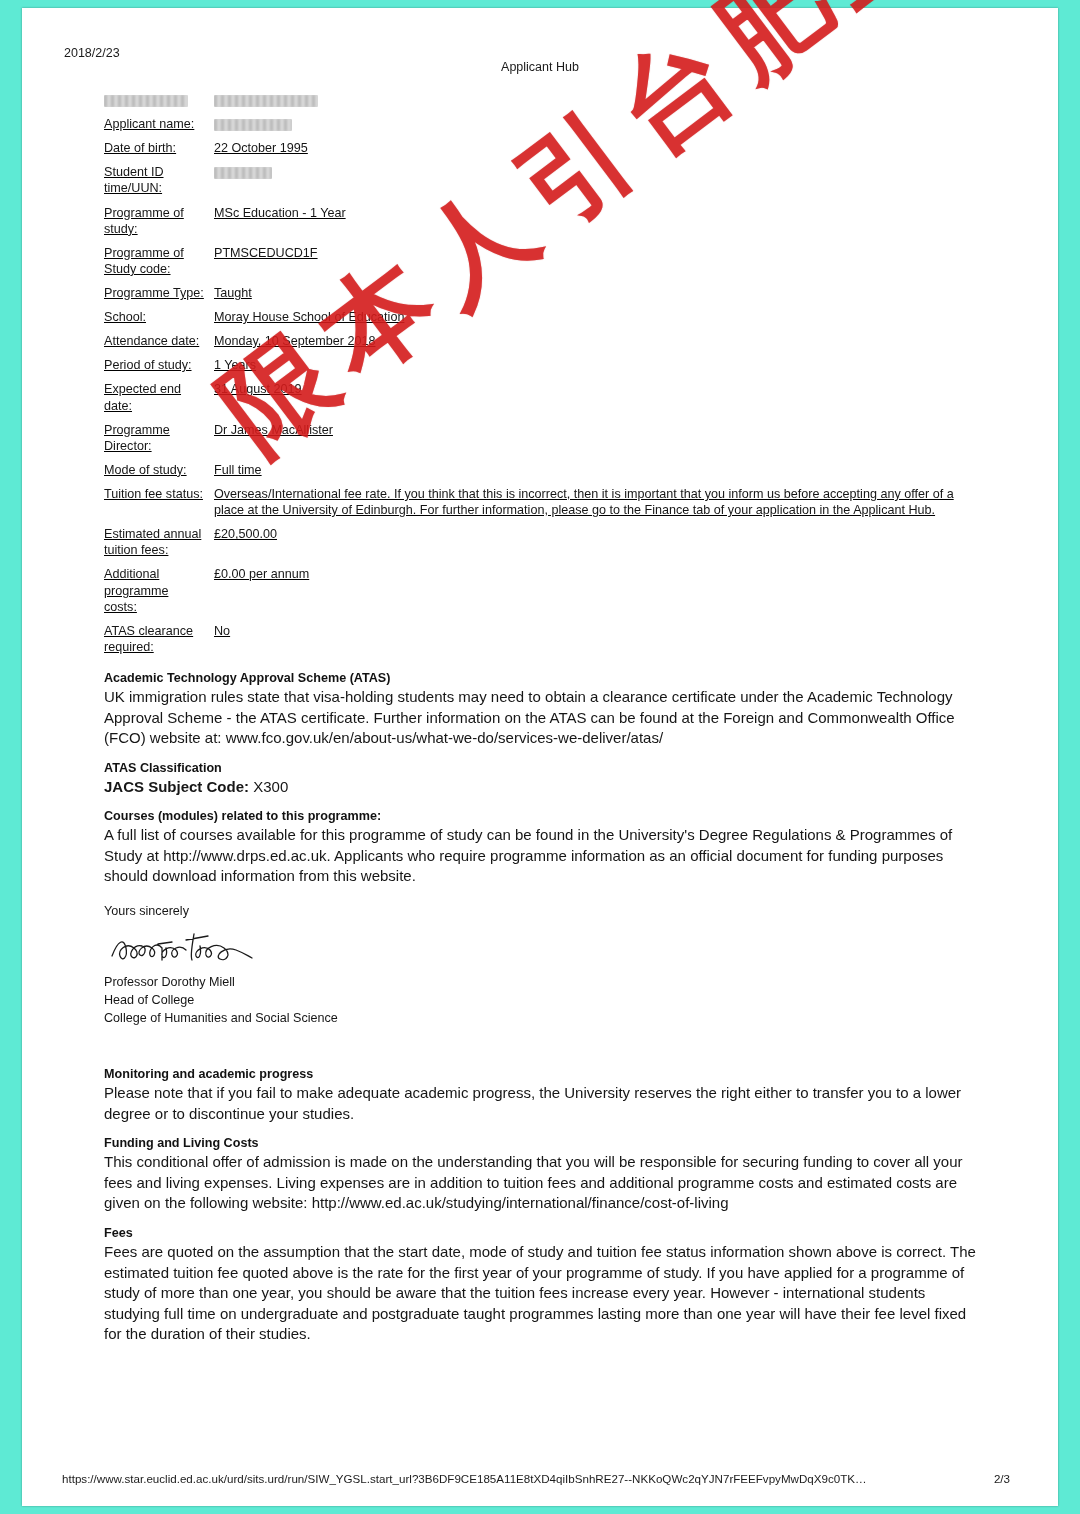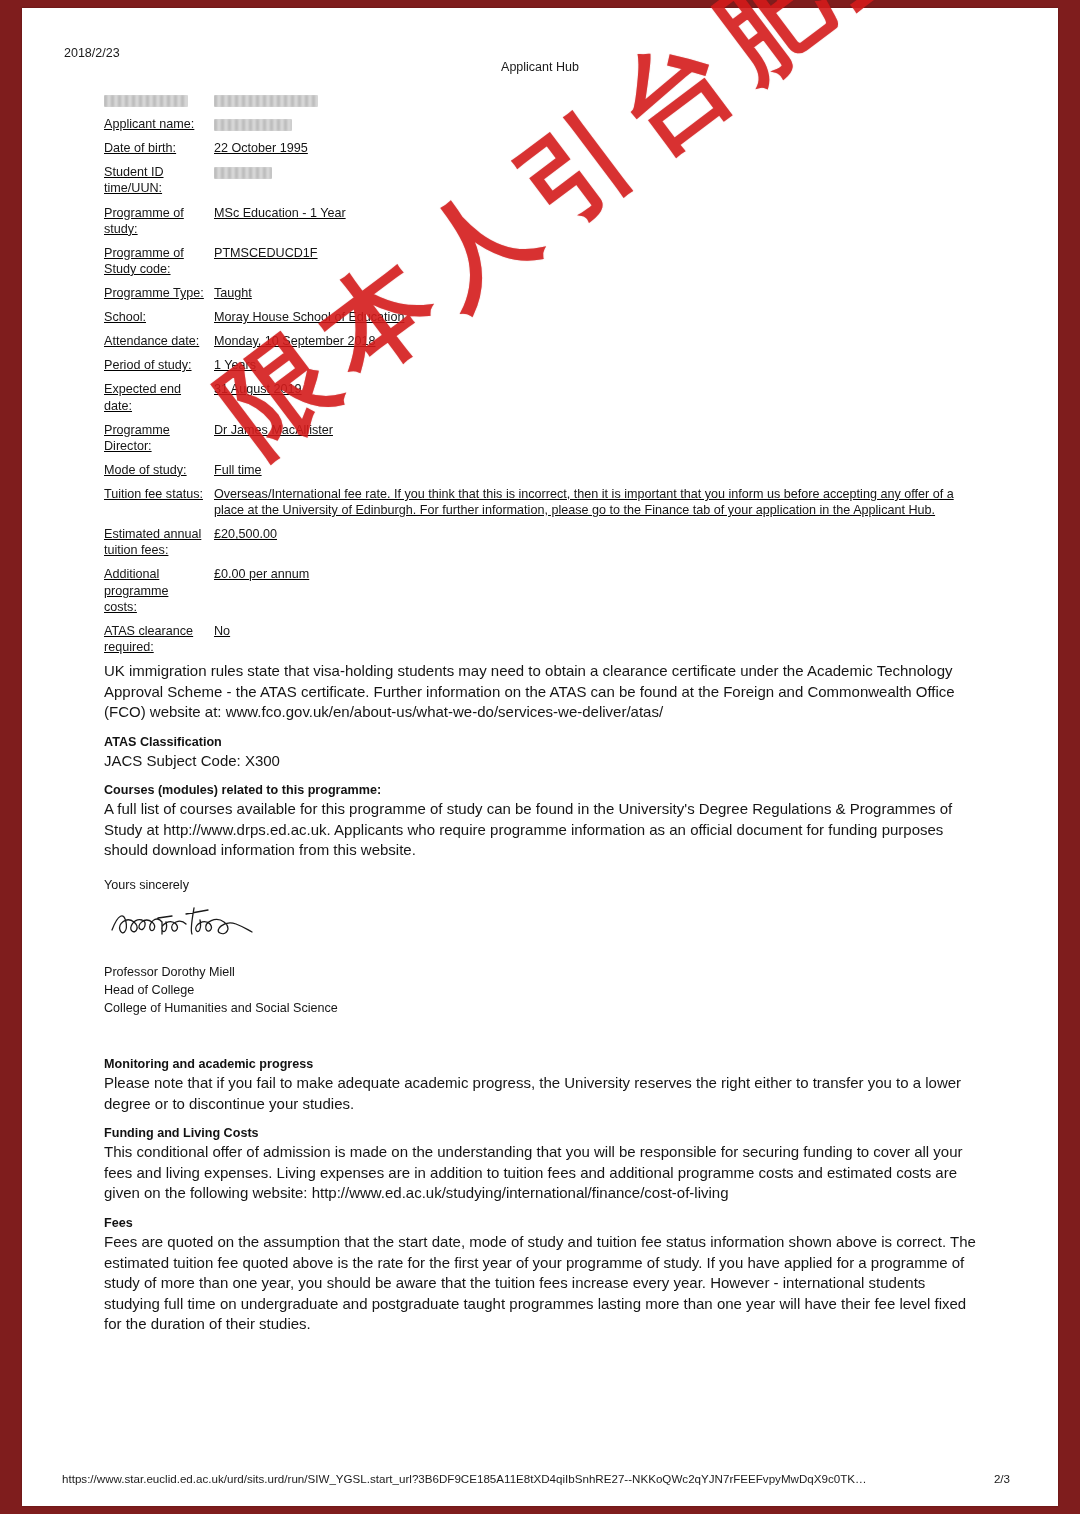--- a/index.html
+++ b/index.html
@@ -5,21 +5,21 @@
   html, body {
     margin: 0;
     padding: 0;
     background: #9e9e9e;
     font-family: "Liberation Sans", sans-serif;
   }
   .page {
     position: relative;
     width: 1080px;
     height: 1514px;
-    background: #7f1d1d;
+    background: #5eead4;
     overflow: hidden;
   }
   .sheet {
     position: absolute;
     left: 22px;
     top: 8px;
     width: 1036px;
     height: 1498px;
     background: #ffffff;
     box-shadow: 0 0 2px rgba(0,0,0,0.35);
@@ -102,36 +102,36 @@
     color: #121212;
     margin-top: 12px;
   }
   .body-text {
     font-size: 15px;
     color: #161616;
     line-height: 1.37;
     margin-top: 2px;
   }
   .inline-head {
-    font-weight: normal;
+    font-weight: bold;
     margin-top: 48px;
   }
   .sig-block {
     margin-top: 16px;
     font-size: 12.6px;
     color: #161616;
     line-height: 1.4;
   }
   .signature {
     margin: 6px 0 2px 4px;
     width: 150px;
     height: 44px;
     color: #1a1a1a;
   }
-  .sig-name { margin-top: 20px; }
+  .sig-name { margin-top: 4px; }
   .gap { height: 28px; }
 
   .footer {
     position: absolute;
     left: 0;
     bottom: 34px;
     width: 100%;
     font-size: 11.6px;
     color: #1b1b1b;
   }
@@ -258,20 +258,21 @@
             <td class="label">Additional programme costs:</td>
             <td class="value">£0.00 per annum</td>
           </tr>
           <tr>
             <td class="label">ATAS clearance required:</td>
             <td class="value">No</td>
           </tr>
         </tbody>
       </table>
 
+      <div class="heading">Academic Technology Approval Scheme (ATAS)</div>
       <div class="body-text">UK immigration rules state that visa-holding students may need to obtain a clearance certificate under the Academic Technology Approval Scheme - the ATAS certificate. Further information on the ATAS can be found at the Foreign and Commonwealth Office (FCO) website at: www.fco.gov.uk/en/about-us/what-we-do/services-we-deliver/atas/</div>
 
       <div class="heading">ATAS Classification</div>
 
       <div class="body-text">
         <span class="inline-head">JACS Subject Code:</span>
         <span>X300</span>
       </div>
 
       <div class="heading">Courses (modules) related to this programme:</div>

